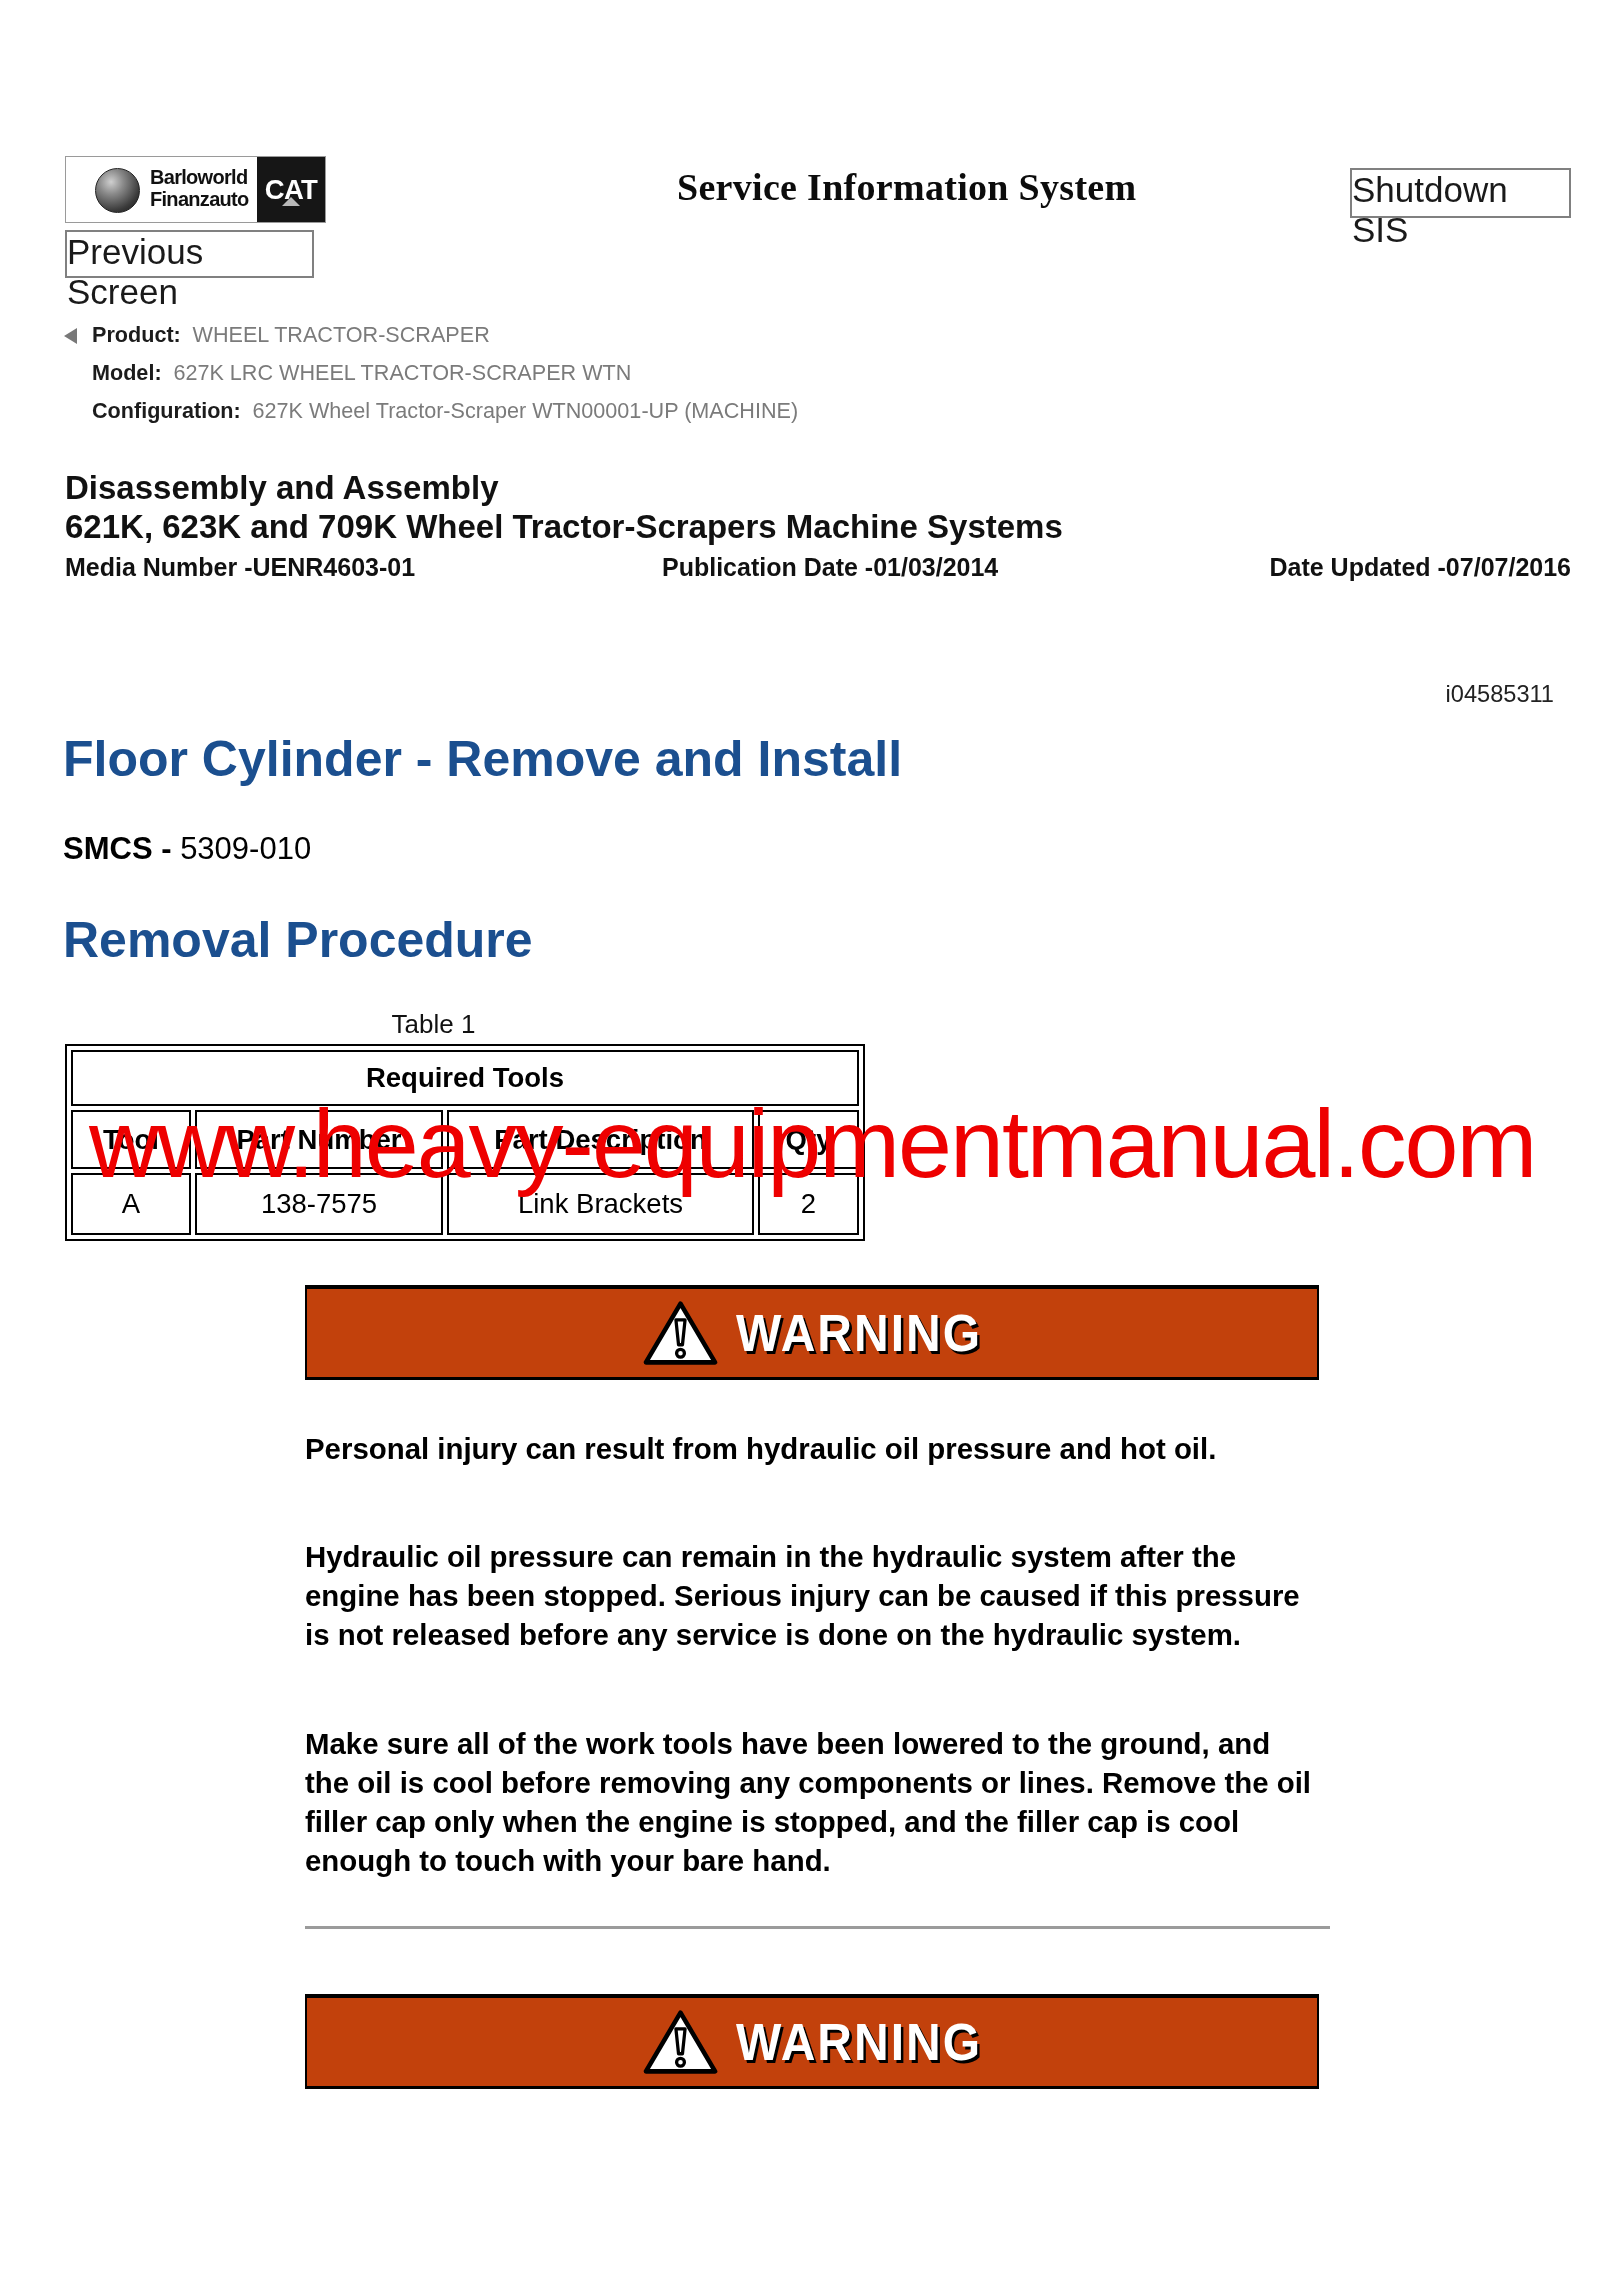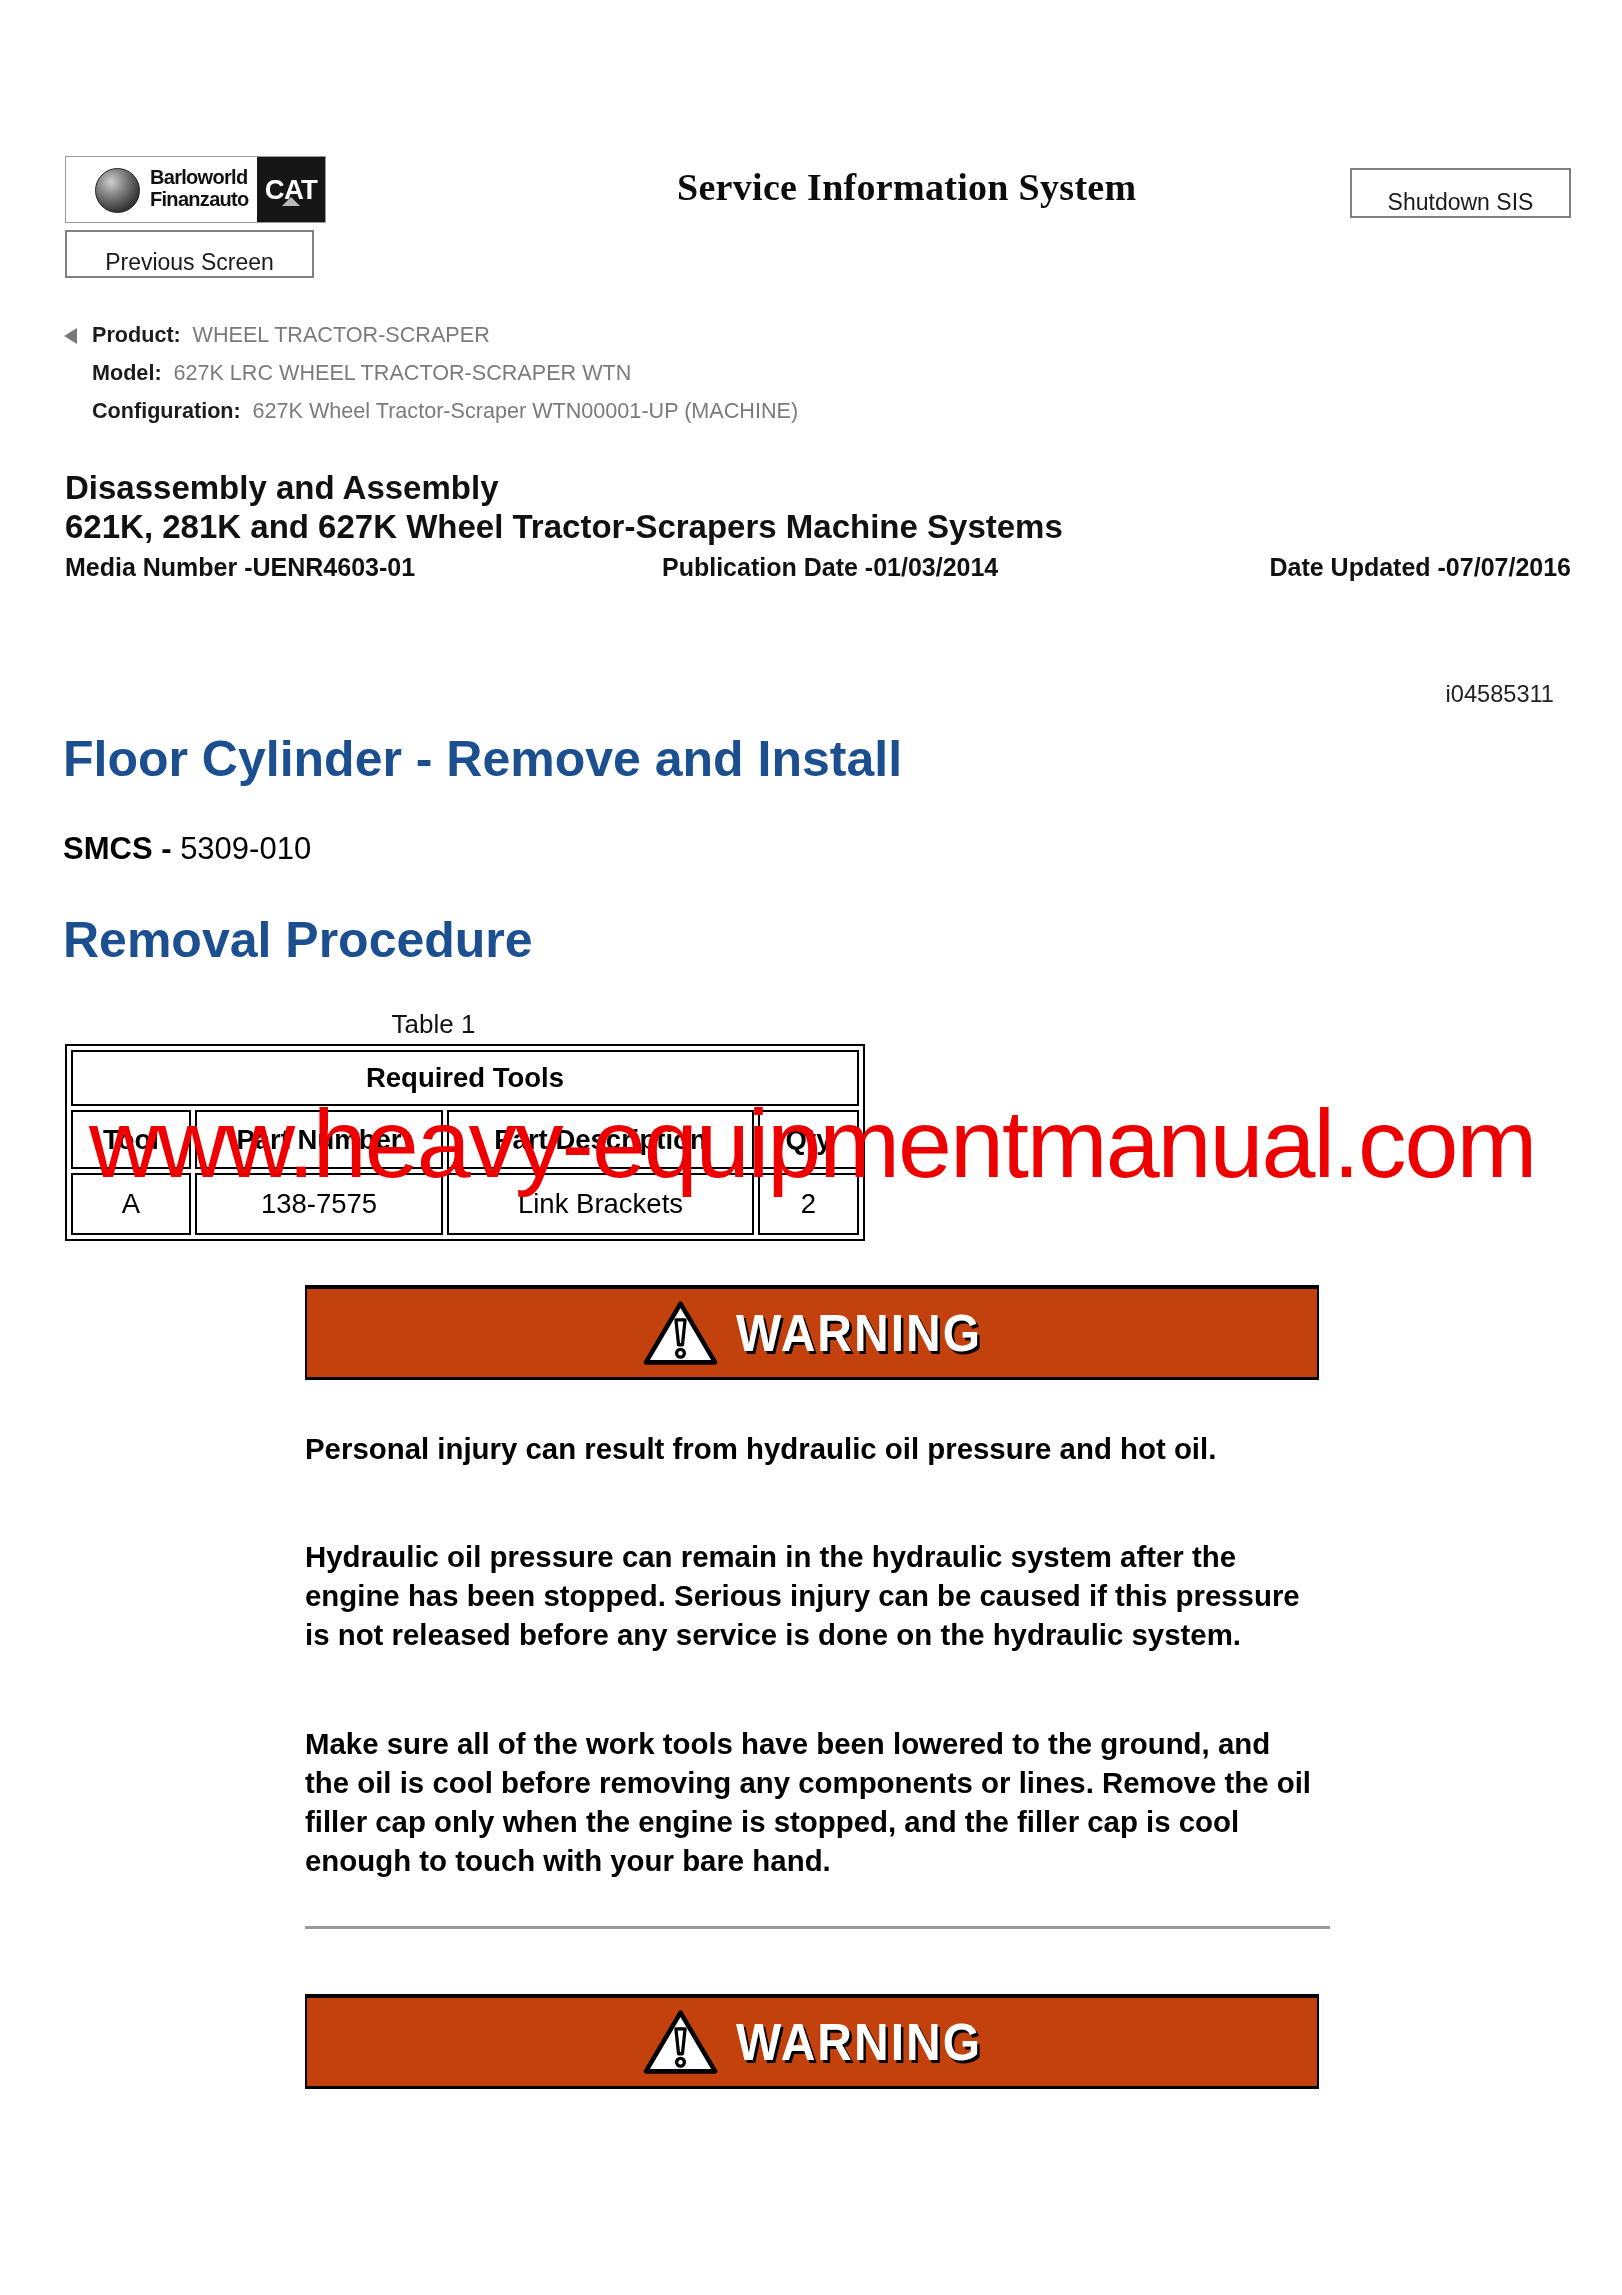--- a/index.html
+++ b/index.html
@@ -15,22 +15,22 @@
   .logo-name{position:absolute;left:84px;top:9.2px;font-weight:bold;font-size:20px;line-height:22px;
              letter-spacing:-0.7px;color:#111;}
   .cat-box{position:absolute;right:0;top:0;width:68px;height:65px;background:#161616;
            display:flex;align-items:center;justify-content:center;}
   .cat-text{color:#fff;font-weight:bold;font-size:27.5px;letter-spacing:-0.7px;position:relative;z-index:1;}
   .cat-tri{position:absolute;left:25px;bottom:15.7px;width:0;height:0;
            border-left:9.8px solid transparent;border-right:9.8px solid transparent;
            border-bottom:9.8px solid #b9b9b9;z-index:2;}
   .sis-title{position:absolute;left:677px;top:165px;font-family:"Liberation Serif",serif;
              font-weight:bold;font-size:38px;color:#0c0c0c;letter-spacing:0.3px;}
-  .btn{position:absolute;background:#fff;border:2px solid #808080;display:flex;align-items:flex-end;
-       justify-content:center;font-size:23px;color:#1a1a1a;cursor:pointer;}
+  .btn{position:absolute;background:#fff;border:2px solid #808080;display:flex;align-items:flex-start;
+       justify-content:center;font-size:35px;color:#1a1a1a;cursor:pointer;}
   .btn-shutdown{left:1350px;top:168px;width:217px;height:46px;}
   .btn-previous{left:65px;top:230px;width:245px;height:44px;}
 
   
   .back-arrow{position:absolute;left:64px;top:328px;width:0;height:0;
               border-top:8.5px solid transparent;border-bottom:8.5px solid transparent;
               border-right:13px solid #787878;}
   .prod-row{position:absolute;left:92px;font-size:21.6px;white-space:nowrap;}
   .prod-row .lbl{font-weight:bold;color:#1c1c1c;margin-right:11.8px;}
   .prod-row .val{color:#7b7b7b;}
@@ -106,21 +106,21 @@
     <span class="lbl">Product:</span><span class="val">WHEEL TRACTOR-SCRAPER</span>
   </div>
   <div class="prod-row" style="top:360px;">
     <span class="lbl">Model:</span><span class="val">627K LRC WHEEL TRACTOR-SCRAPER WTN</span>
   </div>
   <div class="prod-row" style="top:398px;">
     <span class="lbl">Configuration:</span><span class="val">627K Wheel Tractor-Scraper WTN00001-UP (MACHINE)</span>
   </div>
 
   <div class="doc-line" style="top:469px;">Disassembly and Assembly</div>
-  <div class="doc-line" style="top:508px;">621K, 281K and 627K Wheel Tractor-Scrapers Machine Systems</div>
+  <div class="doc-line" style="top:508px;">621K, 623K and 709K Wheel Tractor-Scrapers Machine Systems</div>
 
   <span class="media-line" style="left:65px;">Media Number -UENR4603-01</span>
   <span class="media-line" style="left:662px;">Publication Date -01/03/2014</span>
   <span class="media-line" style="right:52px;">Date Updated -07/07/2016</span>
 
   <div class="doc-id">i04585311</div>
 
   <div class="h-blue" style="top:730px;">Floor Cylinder - Remove and Install</div>
 
   <div class="smcs">

